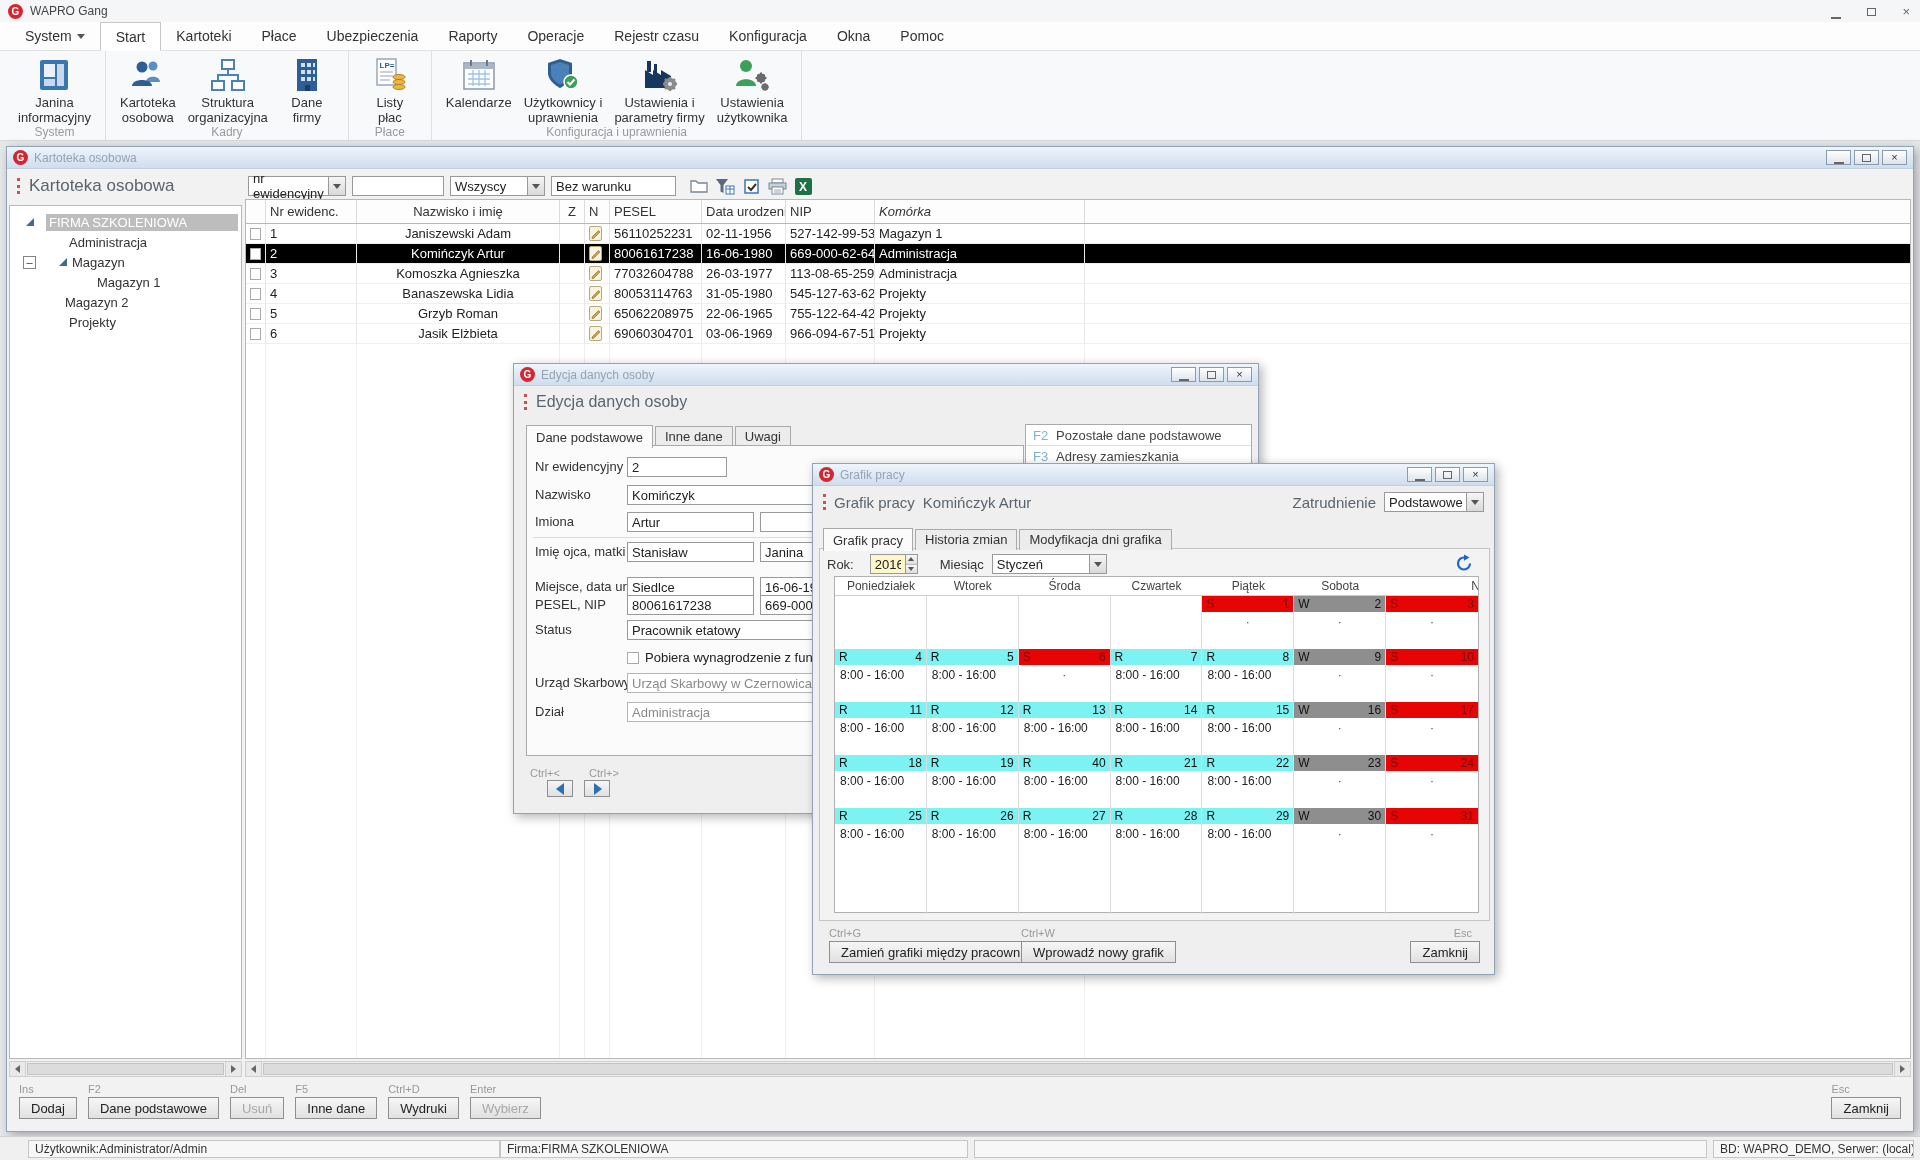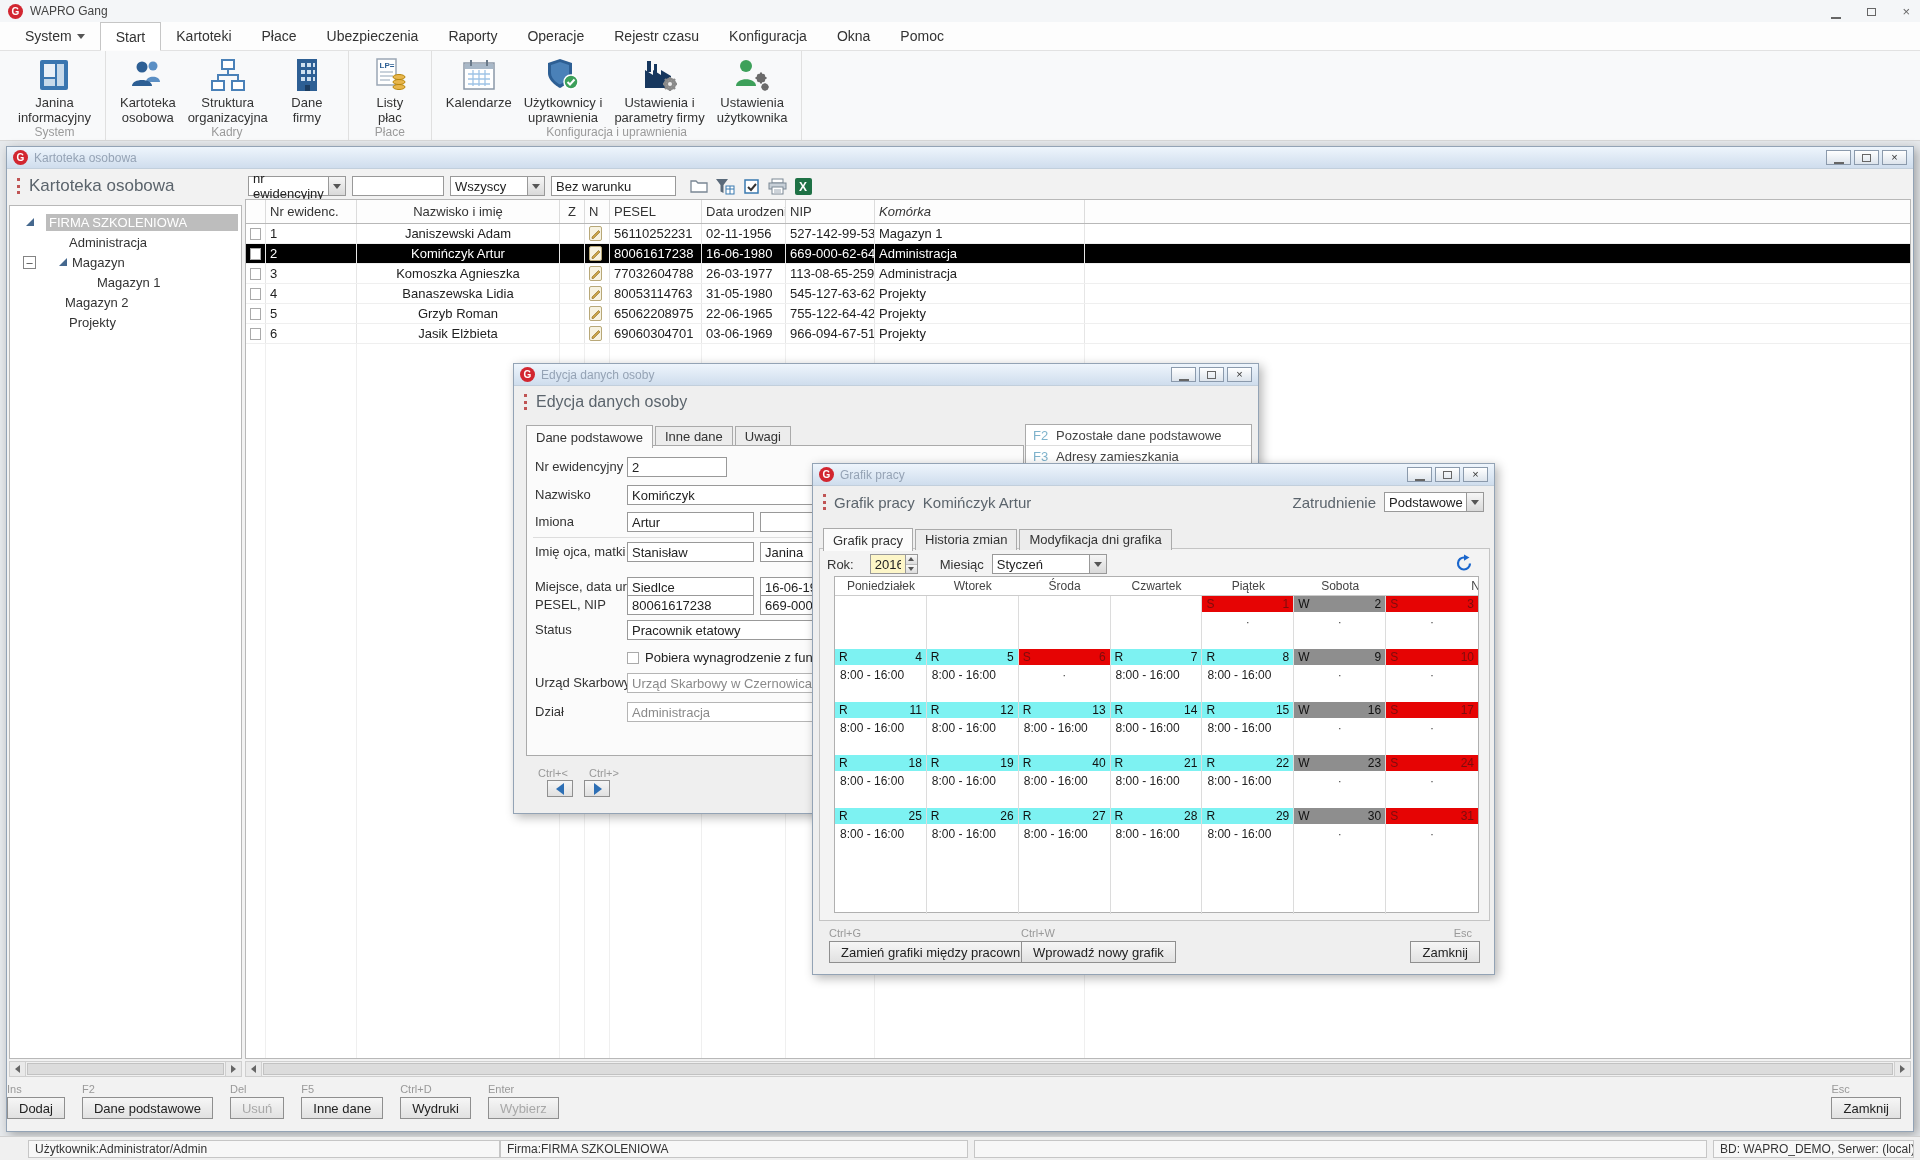--- a/index.html
+++ b/index.html
@@ -61,21 +61,21 @@
 .sthumb{flex:1;background:#dcdcdc;border:1px solid #c2c2c2;margin:1px}
 .tblpanel{position:absolute;left:238px;top:52px;width:1666px;height:860px;background:#fff;border:1px solid #b8b8b8;display:flex;flex-direction:column}
 .thead{display:flex;height:24px;border-bottom:1px solid #b8b8b8;background:#fdfdfd}
 .thead .tc{font-size:13px;color:#333;display:flex;align-items:center;padding:0 4px;border-right:1px solid #dcdcdc;overflow:hidden;white-space:nowrap}
 .trow{display:flex;height:20px;border-bottom:1px solid #efefef}
 .trow .tc{font-size:13px;display:flex;align-items:center;padding:0 4px;border-right:1px solid #e6e6e6;overflow:hidden;white-space:nowrap}
 .trow.sel{background:#000;color:#fff}
 .text-fill{flex:1;display:flex}
 .text-fill .tc{border-right:1px solid #efefef}
 .cb{width:12px;height:12px;border:1px solid #aaa;background:#fff;margin:0 auto}
-.actionbar{position:absolute;left:0;right:0;top:936px;height:48px;display:flex;gap:17px;}
+.actionbar{position:absolute;left:0;right:0;top:936px;height:48px;display:flex;gap:11px;padding-left:12px}
 
 .tabstrip{position:absolute;display:flex;align-items:flex-end}
 .tab{border:1px solid #aaa;border-bottom:none;background:#ececec;padding:2px 9px 3px 9px;font-size:13px;color:#333;margin-right:2px}
 .tab.active{background:#fbfbfb;padding-top:4px;position:relative;z-index:2;margin-bottom:-1px}
 
 #edy{left:513px;top:363px;width:746px;height:451px;z-index:20;background:#efefef}
 .formpanel{position:absolute;left:12px;top:81px;width:498px;height:311px;background:#fbfbfb;border:1px solid #aaa}
 .flabel{position:absolute;left:8px;font-size:13px;color:#333;white-space:nowrap}
 .sep{position:absolute;left:6px;right:6px;height:1px;background:#ddd}
 .navlbl{position:absolute;font-size:11px;color:#999}
@@ -675,21 +675,21 @@
     <input class="inp" style="position: absolute; left: 100px; top: 174px; width: 272px;" readonly="" value="Pracownik etatowy">
     <div style="position:absolute;left:100px;top:204px;display:flex;align-items:center;gap:6px">
       <span class="cb" style="display:inline-block"></span>
       <span style="font-size:13px;white-space:nowrap">Pobiera wynagrodzenie z funduszu</span>
     </div>
     <span class="flabel" style="top:229px">Urząd Skarbowy</span>
     <input class="inp dis" style="position: absolute; left: 100px; top: 227px; width: 272px;" readonly="" value="Urząd Skarbowy w Czernowicach">
     <span class="flabel" style="top:258px">Dział</span>
     <input class="inp dis" style="position: absolute; left: 100px; top: 256px; width: 272px;" readonly="" value="Administracja">
   </div>
-  <span class="navlbl" style="left:24px;top:403px">Ctrl+&lt;</span>
+  <span class="navlbl" style="left:16px;top:403px">Ctrl+&lt;</span>
   <span class="navlbl" style="left:75px;top:403px">Ctrl+&gt;</span>
   <div class="navbtn prev" style="left:33px;top:416px"></div>
   <div class="navbtn next" style="left:70px;top:416px"></div>
   <div class="sidepanel">
       <div class="sprow">
         <span class="spkey">F2</span>
         <span class="splabel">Pozostałe dane podstawowe</span>
       </div>
       <div class="sprow">
         <span class="spkey">F3</span>

